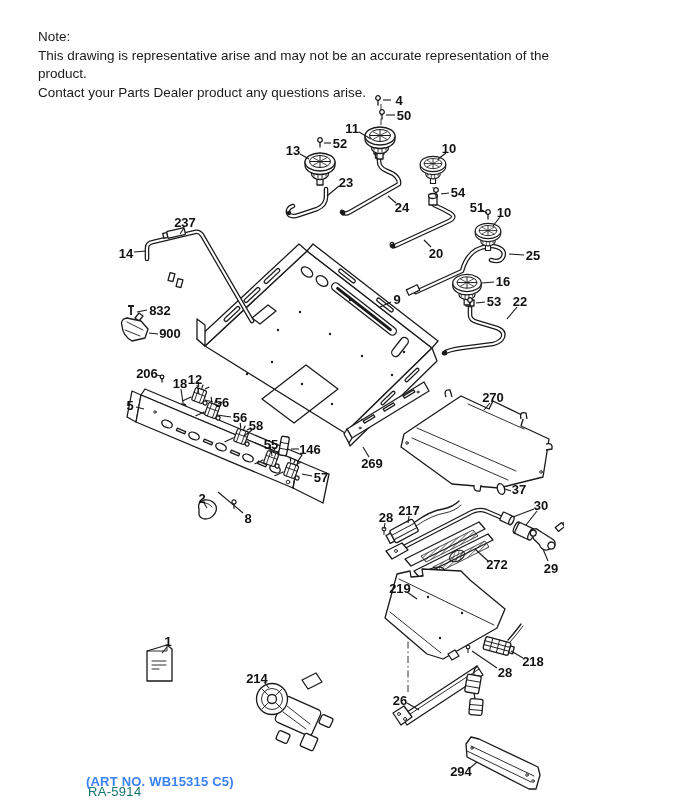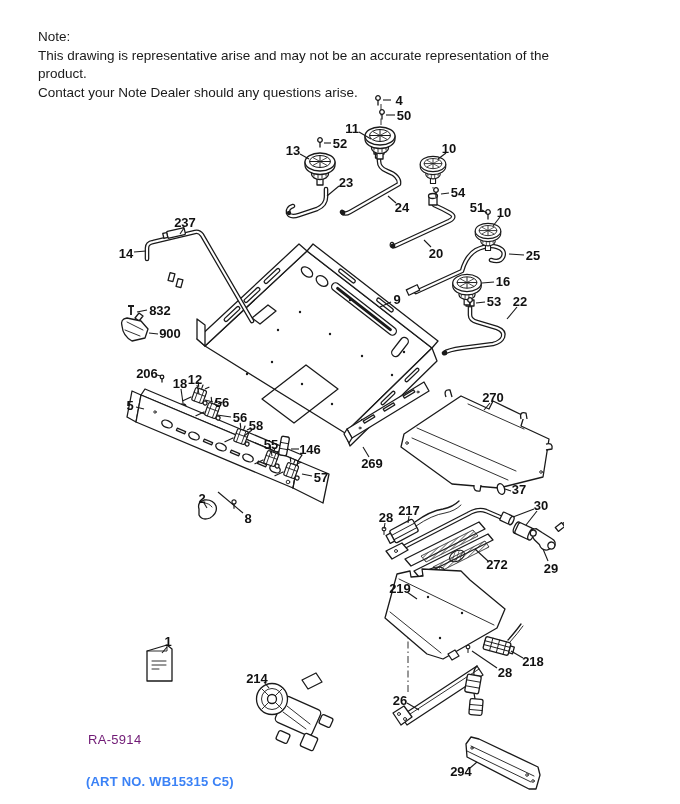--- a/index.html
+++ b/index.html
@@ -1,40 +1,40 @@
 <!DOCTYPE html>
 <html><head>
 <meta charset="utf-8">
 <style>
   html,body{margin:0;padding:0;background:#fff;}
   .page{position:relative;width:564px;height:804px;background:#fff;overflow:hidden;
         font-family:"Liberation Sans",sans-serif;color:#1a1a1a;}
   .note{position:absolute;left:38px;top:28px;font-size:13.5px;line-height:18.5px;color:#1a1a1a;}
-  .footer-ra{position:absolute;left:88px;top:732px;font-size:13px;color:#701a75;letter-spacing:.3px;}
+  .footer-ra{position:absolute;left:88px;top:784px;font-size:13px;color:#0f766e;letter-spacing:.3px;}
   .footer-art{position:absolute;left:86px;top:774px;font-size:13px;font-weight:bold;color:#3b82f6;letter-spacing:.2px;}
   svg{position:absolute;left:0;top:0;}
   .fw{fill:#fff;stroke:#1a1a1a;stroke-width:1.3;stroke-linejoin:round;}
   .ln{fill:none;stroke:#1a1a1a;stroke-width:1.3;stroke-linecap:round;stroke-linejoin:round;}
   .lnt{fill:none;stroke:#1a1a1a;stroke-width:.9;stroke-linecap:round;stroke-linejoin:round;}
   .tubeO{fill:none;stroke:#1a1a1a;stroke-width:4.6;stroke-linecap:round;stroke-linejoin:round;}
   .tubeI{fill:none;stroke:#fff;stroke-width:2.1;stroke-linecap:round;stroke-linejoin:round;}
   .dash{fill:none;stroke:#1a1a1a;stroke-width:.9;stroke-dasharray:7 3 1.5 3;}
   .leader{stroke:#1a1a1a;stroke-width:1.1;}
   .callout{font-family:"Liberation Sans",sans-serif;font-size:13px;font-weight:bold;fill:#111;}
   .dot{fill:#1a1a1a;stroke:none;}
 </style>
 </head>
 <body>
 
 <div class="page">
 
   <div class="note">
     <div>Note:</div>
     <div>This drawing is representative arise and may not be an accurate representation of the product.</div>
-    <div>Contact your Note Dealer should any questions arise.</div>
+    <div>Contact your Parts Dealer product any questions arise.</div>
   </div>
 
   <svg id="diagram-svg" width="680" height="804" viewBox="0 0 680 804">
     <defs>
       <pattern id="hatch" width="3.5" height="3.5" patternUnits="userSpaceOnUse" patternTransform="rotate(45)">
         <line x1="0" y1="0" x2="0" y2="3.5" stroke="#1a1a1a" stroke-width="1.1"></line>
       </pattern>
       <g id="burner">
         <path class="fw" d="M-3,16 V23 H3 V16 Z"></path>
         <ellipse class="fw" cx="0" cy="12" rx="8.5" ry="5.5"></ellipse>

